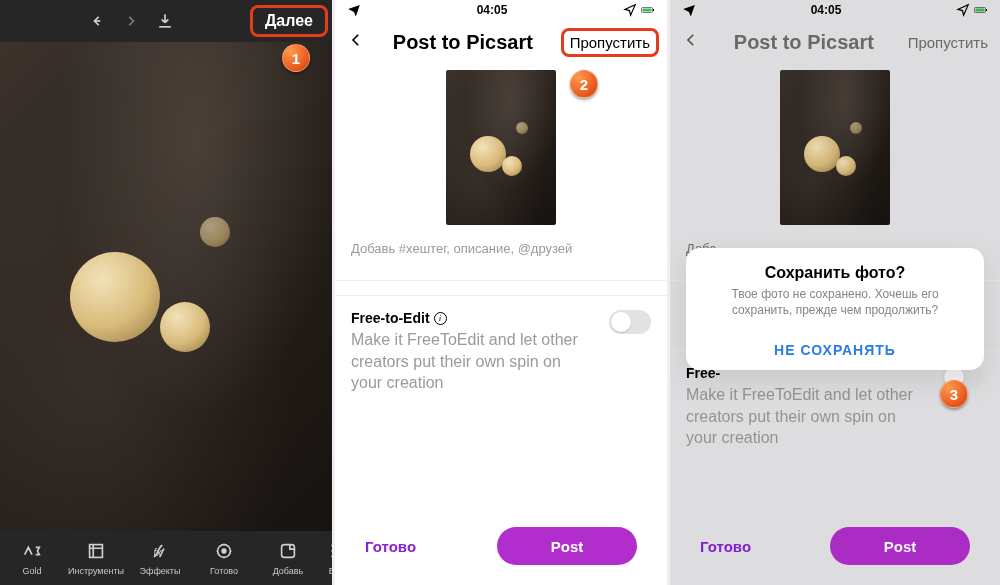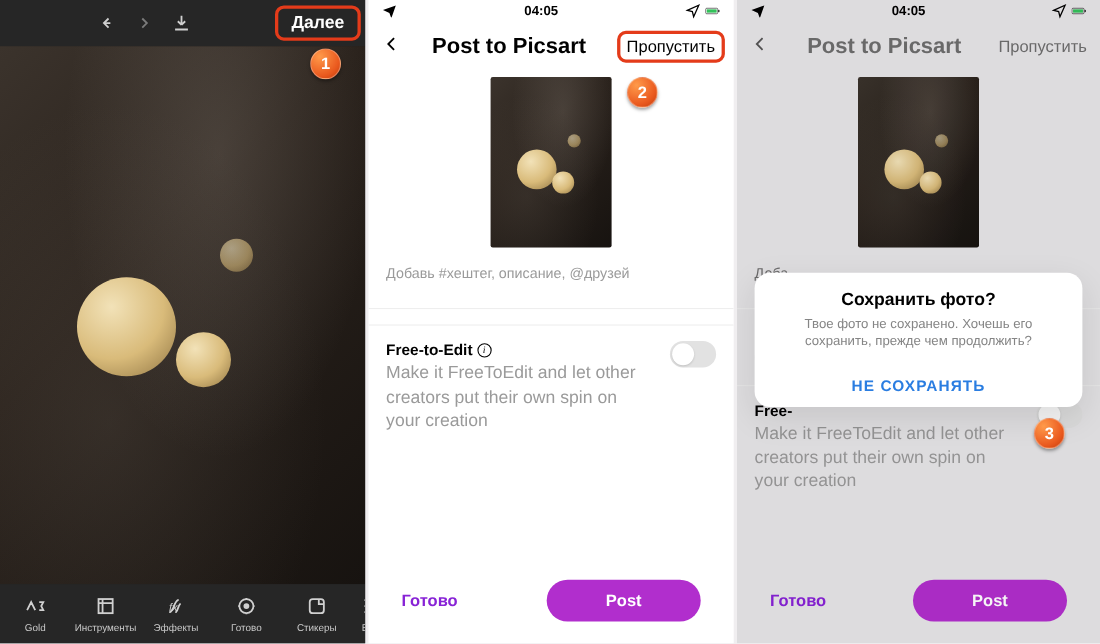--- a/index.html
+++ b/index.html
@@ -137,21 +137,21 @@
             <circle cx="12" cy="12" r="2" fill="#d0d0d0"></circle>
             <path d="M12 5v-1m0 16v-1m7-7h1M4 12h1"></path>
           </svg>
           <span>Готово</span>
         </div>
       <div class="tool">
           <svg viewBox="0 0 24 24">
             <rect x="5" y="5" width="14" height="14" rx="3"></rect>
             <path d="M14 5v5h5"></path>
           </svg>
-          <span>Стикеры</span>
+          <span>Добавь</span>
         </div>
       <div class="tool" style="width:30px">
           <svg viewBox="0 0 24 24">
             <path d="M8 6h10M8 12h10M8 18h10"></path>
           </svg>
           <span>Вы</span>
         </div>
     </div>
   </div>
 

